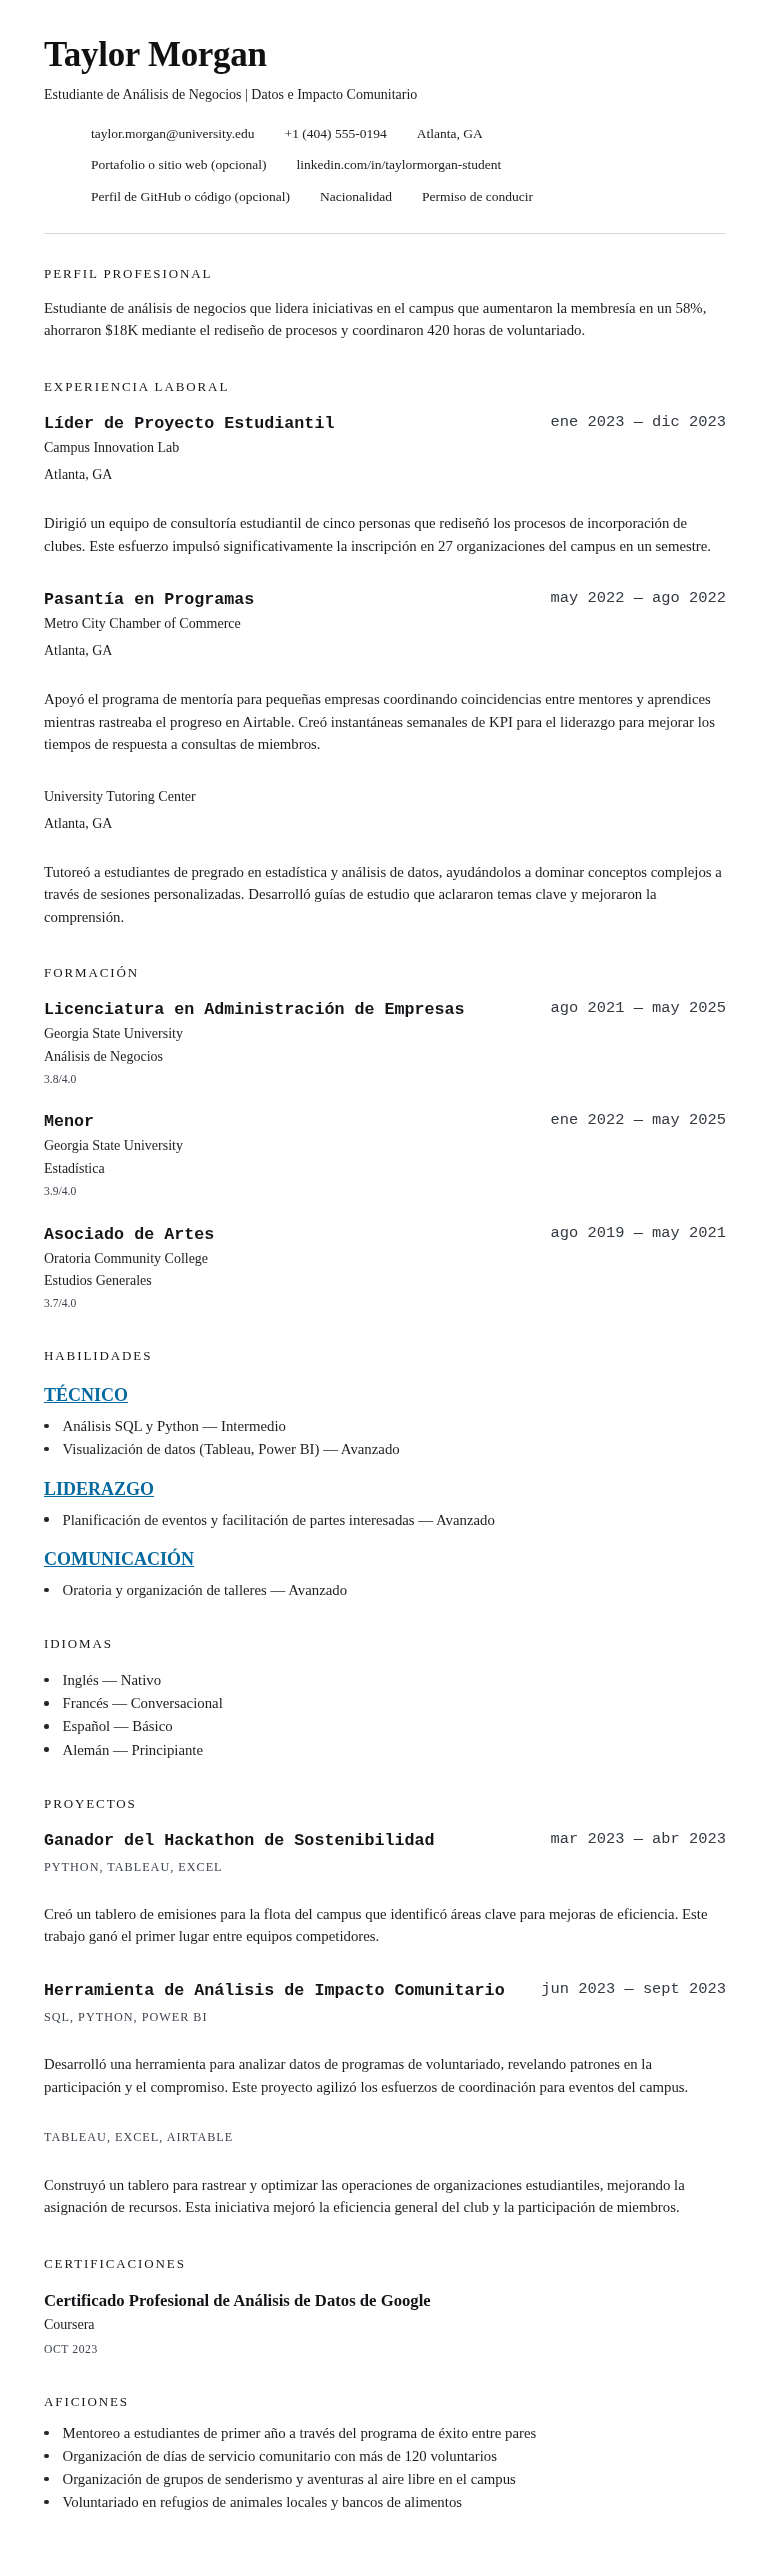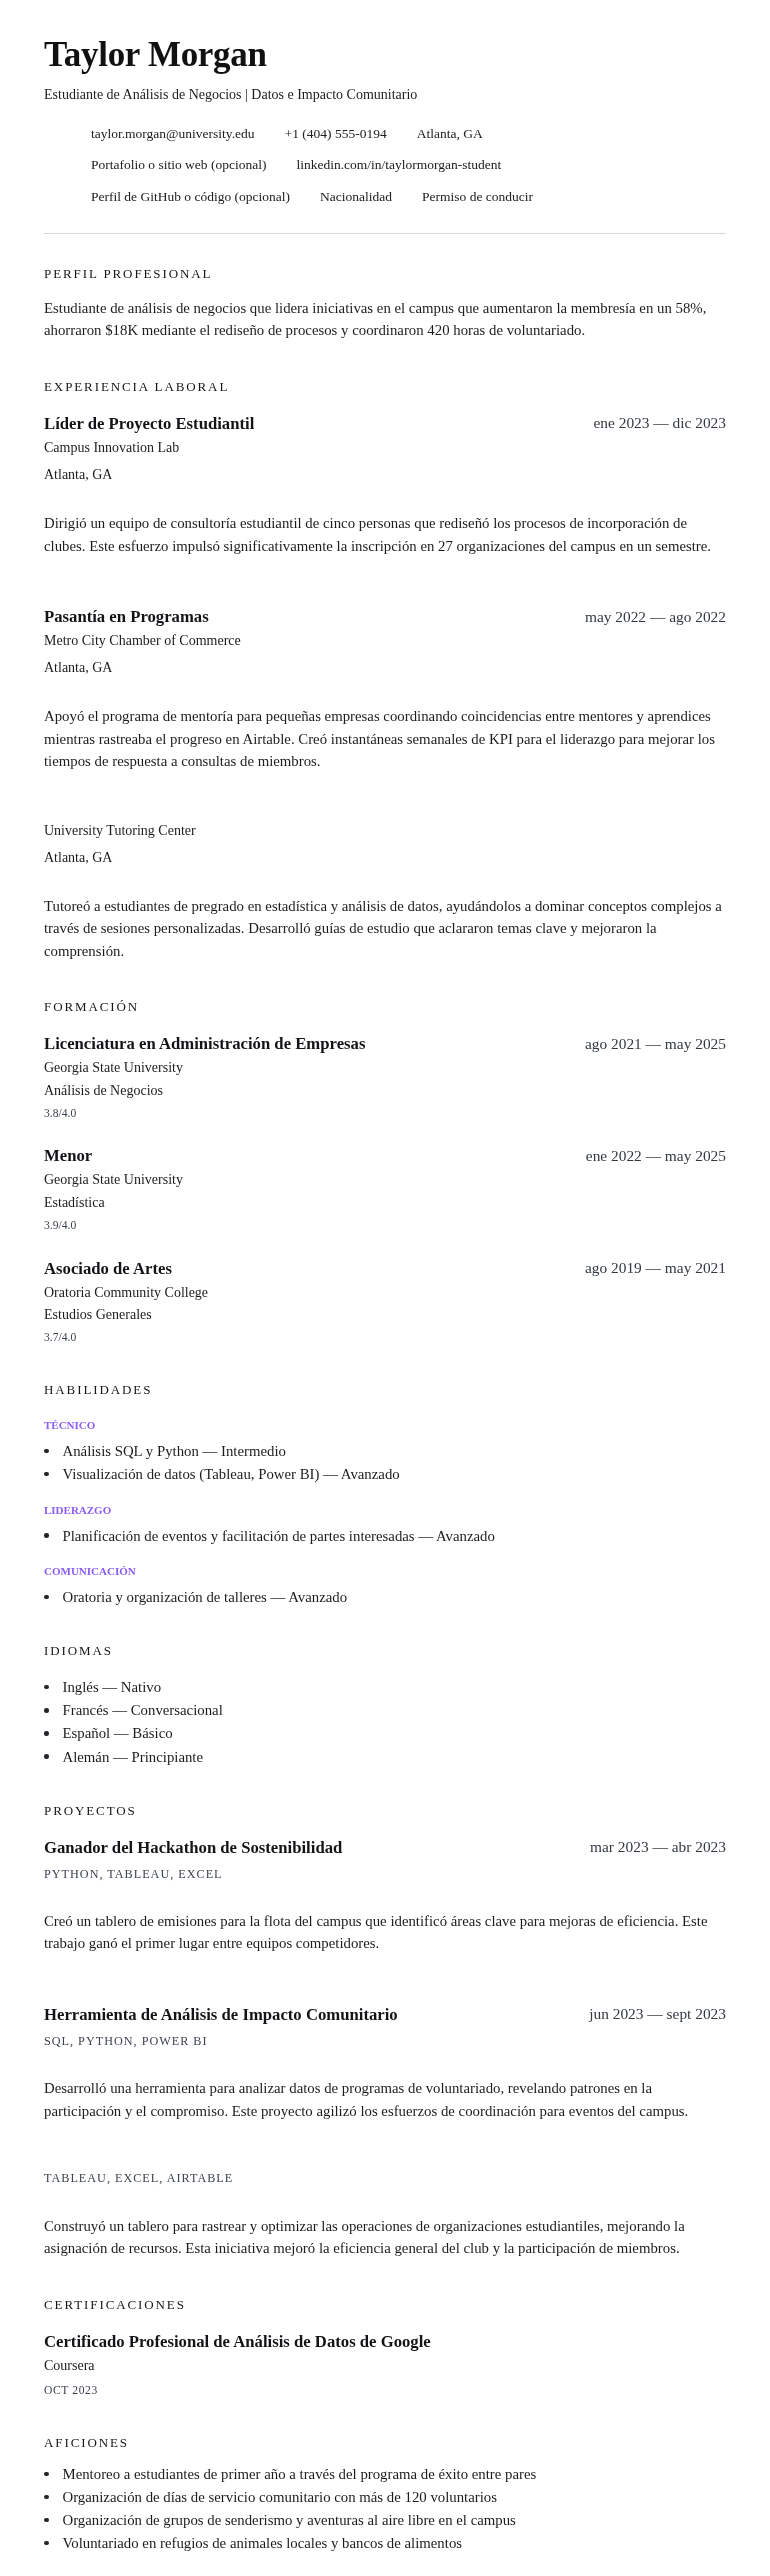--- a/index.html
+++ b/index.html
@@ -58,26 +58,27 @@
 
   .body-text {
     font-size: 14.8px;
     line-height: 22.5px;
     margin: 15.4px 0 0;
     color: #1c1c1e;
   }
 
   
   .entry { margin-top: 18px; }
-  .entry + .entry { margin-top: 49px; }
+  .entry + .entry { margin-top: 32px; }
   .edu-entry + .edu-entry { margin-top: 24.4px; }
   .entry-head {
     display: flex;
     justify-content: space-between;
-    align-items: center;
+    align-items: flex-start;
+    font-family: Liberation Mono, monospace;
   }
   .entry-title {
     font-size: 16.7px;
     font-weight: 700;
     line-height: 21px;
     margin: 0;
     color: #141418;
   }
   .entry-dates {
     font-size: 15.4px;
@@ -106,24 +107,25 @@
   .cert-date {
     font-size: 11.6px;
     letter-spacing: 0.6px;
     color: #3c424e;
     margin: 7.7px 0 0;
     line-height: 15.4px;
   }
 
   
   .skill-group-title {
-    font-size: 11px;
+    font-size: 18px;
     font-weight: 700;
     margin: 20.6px 0 0;
-    color: #8b5cf6;
+    color: #0369a1;
+    text-decoration: underline;
   }
   .dotlist {
     list-style: none;
     margin: 11px 0 0;
     padding: 0;
   }
   .dotlist li {
     display: flex;
     align-items: center;
     font-size: 14.8px;

